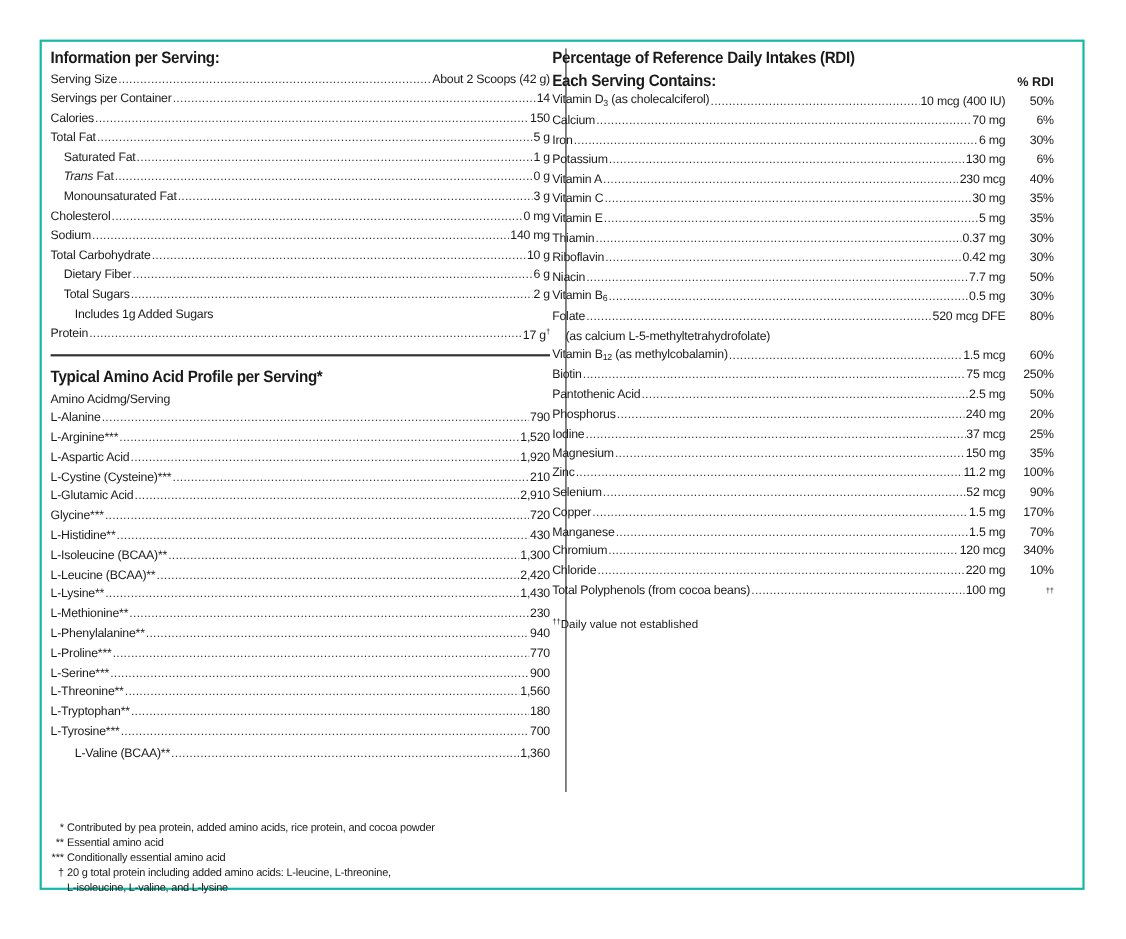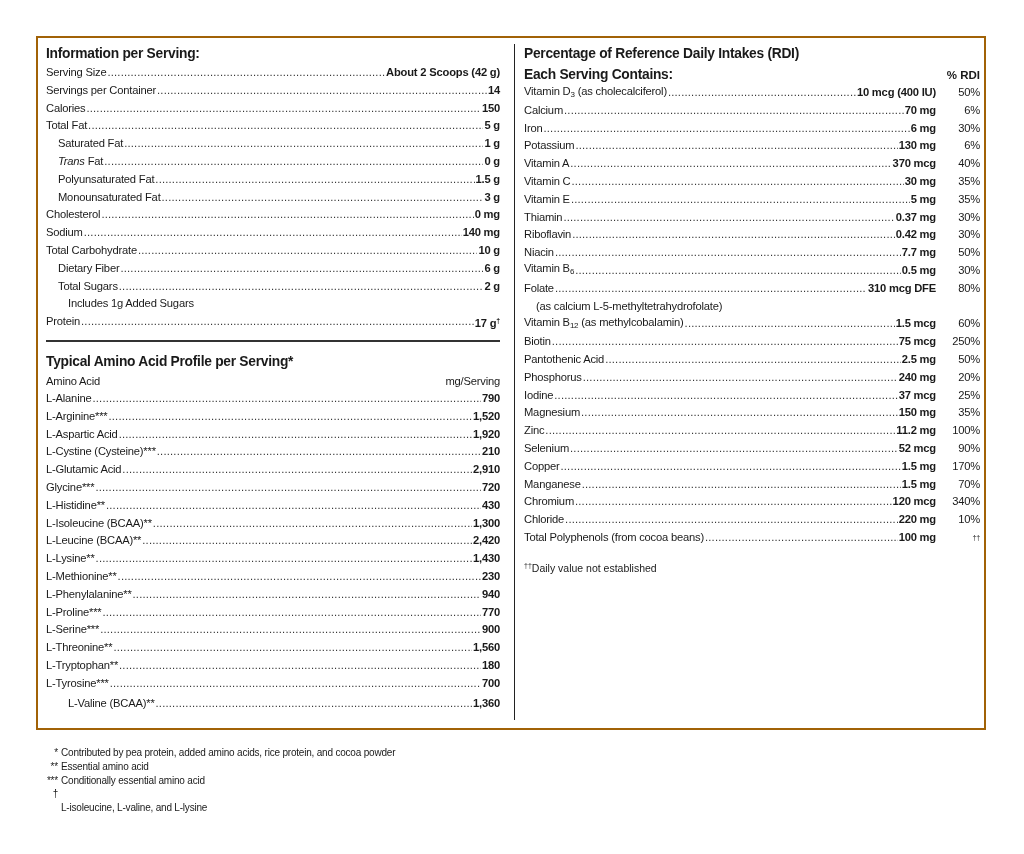--- a/index.html
+++ b/index.html
@@ -1,35 +1,35 @@
 <!DOCTYPE html>
 <html><head>
 <meta charset="utf-8">
 <style>
   html, body { margin: 0; padding: 0; background: #ffffff; }
   body { width: 1024px; height: 854px; position: relative; overflow: hidden;
          font-family: "Liberation Sans", sans-serif; color: #1a1a1a; }
-  .panel { position: absolute; left: 36px; top: 36px; width: 950px; height: 694px;
-           border: 2px solid #a16207; box-sizing: border-box; }
+  .panel { position: absolute; left: 36px; top: 36px; width: 950px; height: 773px;
+           border: 2px solid #14b8a6; box-sizing: border-box; }
   .divider-v { position: absolute; left: 476px; top: 6px; width: 1px; height: 676px; background: #222; }
   .col-left { position: absolute; left: 8px; top: 4px; width: 454px; }
-  .col-right { position: absolute; left: 486px; top: 4px; width: 456px; }
+  .col-right { position: absolute; left: 464px; top: 4px; width: 456px; }
   .h1 { font-weight: bold; font-size: 15px; letter-spacing: -0.3px; height: 22px; line-height: 22px; transform: scaleX(0.92); transform-origin: left; white-space: nowrap; }
   .row { display: flex; align-items: center; font-size: 11.2px; height: 17.8px; line-height: 17.8px; white-space: nowrap; letter-spacing: -0.2px; }
   .row .lbl { flex: 0 0 auto; }
   .row .dots { flex: 1 1 auto; overflow: hidden; color: #333; margin: 0 1px; }
   .row .dots::after { content: "................................................................................................................................................................................................................................"; letter-spacing: 0.2px; }
-  .row .val { flex: 0 0 auto; font-weight: bold; }
+  .row .val { flex: 0 0 auto; }
   .row .pct { flex: 0 0 44px; text-align: right; }
   .indent1 { padding-left: 12px; }
   .indent2 { padding-left: 22px; }
   .sub { font-size: 8px; vertical-align: -2px; }
   .sup { font-size: 7px; vertical-align: 4px; }
   .hr { height: 2px; background: #333; margin: 9px 0 8px 0; }
-  .colhead { display: flex; justify-content: space-between; font-size: 11.2px; height: 18px; line-height: 18px; letter-spacing: -0.2px; }
+  .colhead { display: flex; justify-content: flex-start; font-size: 11.2px; height: 18px; line-height: 18px; letter-spacing: -0.2px; }
   .subhead { display: flex; justify-content: space-between; align-items: baseline; height: 20px; line-height: 20px; }
   .subhead .h1 { height: 20px; line-height: 20px; }
   .subhead .rdi { font-weight: bold; font-size: 11.5px; }
   .note { font-size: 10.5px; height: 18px; line-height: 18px; }
   .footer { position: absolute; left: 36px; top: 746px; font-size: 10px; line-height: 13.8px; letter-spacing: -0.2px; }
   .footer .fn { display: flex; }
   .footer .mk { width: 22px; text-align: right; padding-right: 3px; flex: 0 0 auto; }
   em { font-style: italic; }
 </style>
 </head>
@@ -63,25 +63,20 @@
           <span class="lbl">Saturated Fat</span>
           <span class="dots"></span>
           <span class="val">1 g</span>
         </div>
         <div class="row indent1">
           <span class="lbl"><em>Trans</em> Fat</span>
           <span class="dots"></span>
           <span class="val">0 g</span>
         </div>
         <div class="row indent1">
-          <span class="lbl">Polyunsaturated Fat</span>
-          <span class="dots"></span>
-          <span class="val">1.5 g</span>
-        </div>
-        <div class="row indent1">
           <span class="lbl">Monounsaturated Fat</span>
           <span class="dots"></span>
           <span class="val">3 g</span>
         </div>
         <div class="row">
           <span class="lbl">Cholesterol</span>
           <span class="dots"></span>
           <span class="val">0 mg</span>
         </div>
         <div class="row">
@@ -242,21 +237,21 @@
         </div>
         <div class="row">
           <span class="lbl">Potassium</span>
           <span class="dots"></span>
           <span class="val">130 mg</span>
           <span class="pct">6%</span>
         </div>
         <div class="row">
           <span class="lbl">Vitamin A</span>
           <span class="dots"></span>
-          <span class="val">370 mcg</span>
+          <span class="val">230 mcg</span>
           <span class="pct">40%</span>
         </div>
         <div class="row">
           <span class="lbl">Vitamin C</span>
           <span class="dots"></span>
           <span class="val">30 mg</span>
           <span class="pct">35%</span>
         </div>
         <div class="row">
           <span class="lbl">Vitamin E</span>
@@ -284,21 +279,21 @@
         </div>
         <div class="row">
           <span class="lbl">Vitamin B<span class="sub">6</span></span>
           <span class="dots"></span>
           <span class="val">0.5 mg</span>
           <span class="pct">30%</span>
         </div>
         <div class="row">
           <span class="lbl">Folate</span>
           <span class="dots"></span>
-          <span class="val">310 mcg DFE</span>
+          <span class="val">520 mcg DFE</span>
           <span class="pct">80%</span>
         </div>
         <div class="row indent1">
           <span class="lbl">(as calcium L-5-methyltetrahydrofolate)</span>
         </div>
         <div class="row">
           <span class="lbl">Vitamin B<span class="sub">12</span> (as methylcobalamin)</span>
           <span class="dots"></span>
           <span class="val">1.5 mcg</span>
           <span class="pct">60%</span>
@@ -391,18 +386,19 @@
     <div class="fn">
       <span class="mk">**</span>
       <span>Essential amino acid</span>
     </div>
     <div class="fn">
       <span class="mk">***</span>
       <span>Conditionally essential amino acid</span>
     </div>
     <div class="fn">
       <span class="mk">†</span>
+      <span>20 g total protein including added amino acids: L-leucine, L-threonine,</span>
     </div>
     <div class="fn">
       <span class="mk"></span>
       <span>L-isoleucine, L-valine, and L-lysine</span>
     </div>
   </div>
 
 </body></html>

